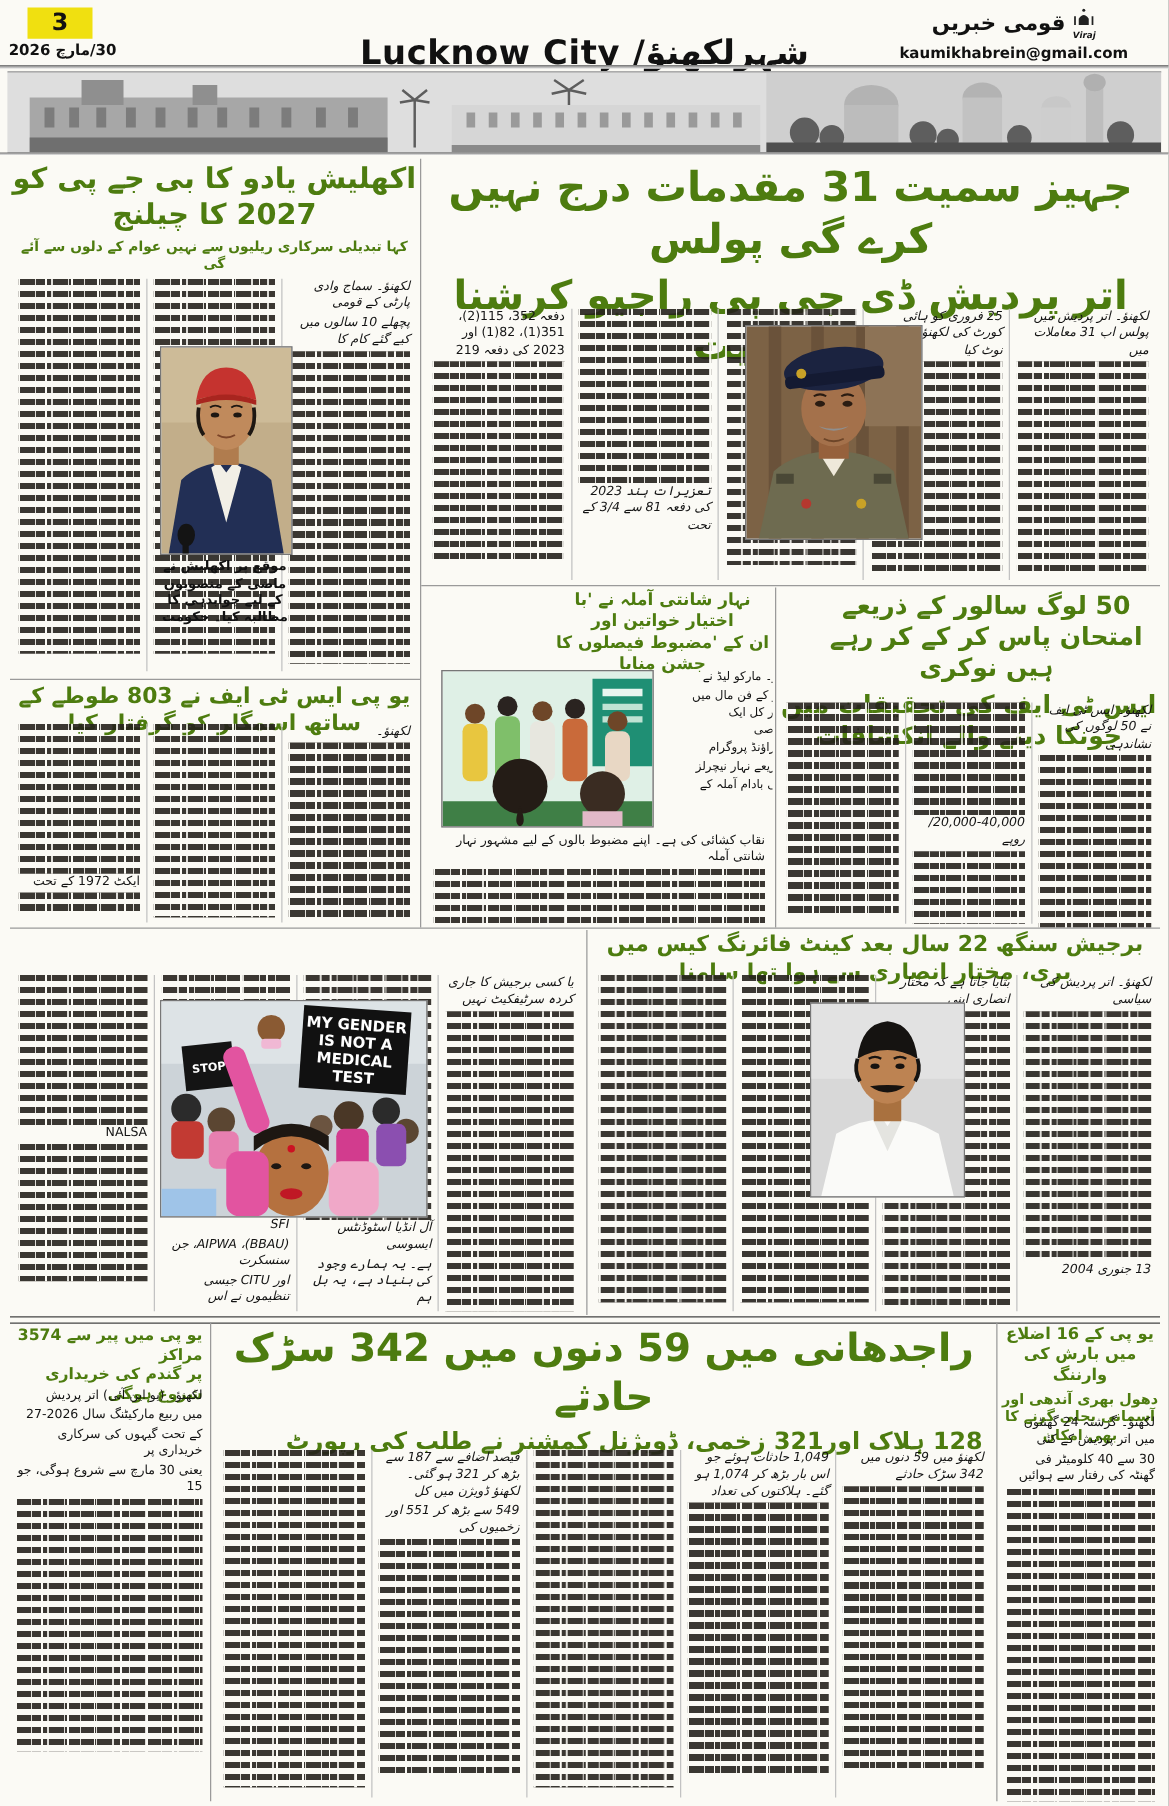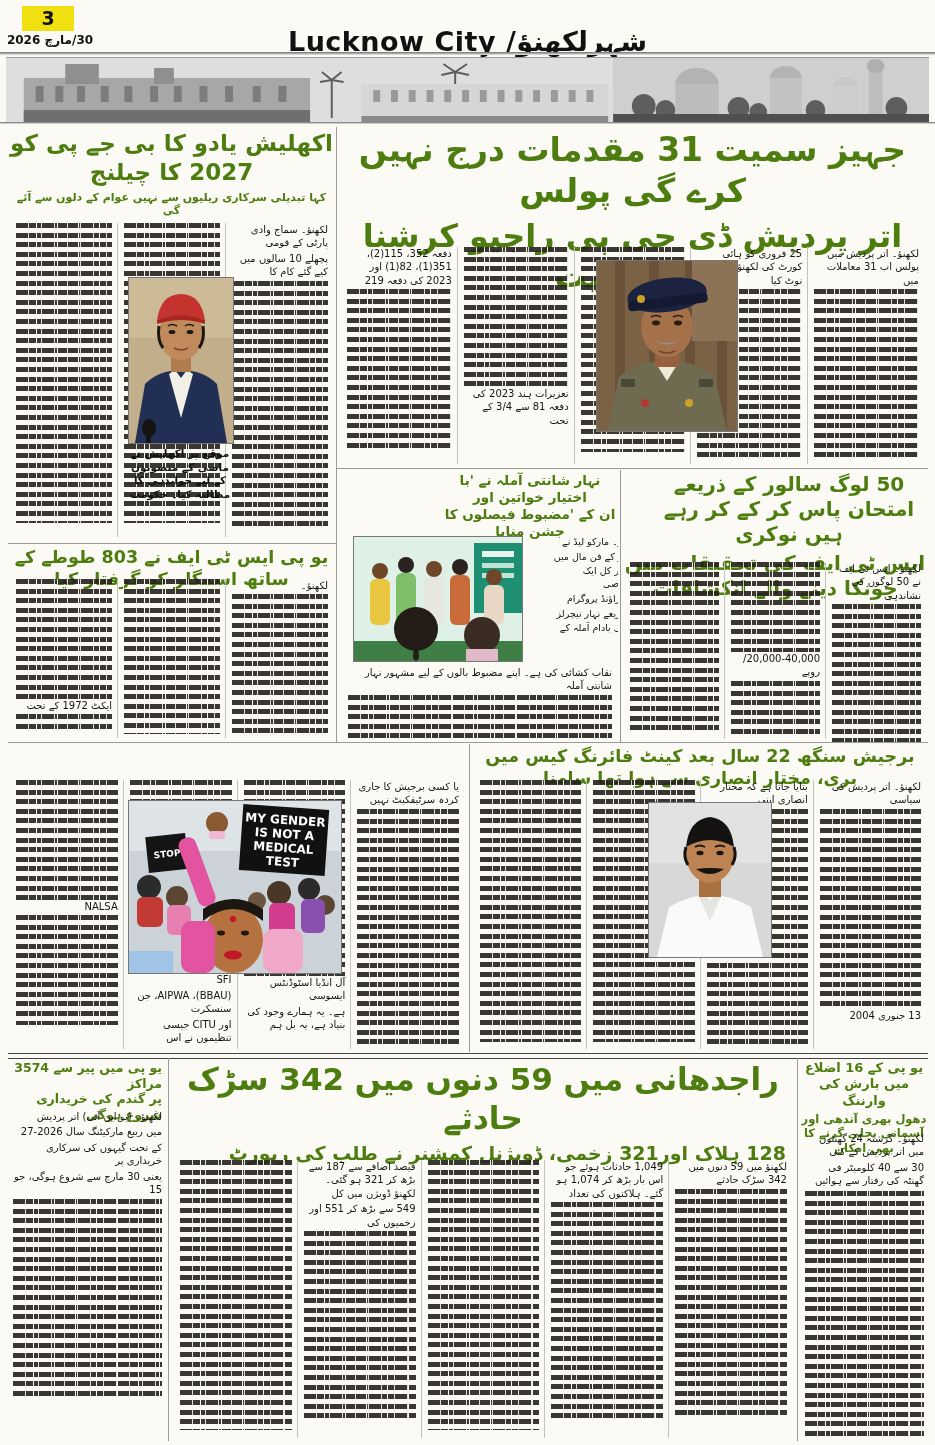--- a/index.html
+++ b/index.html
@@ -27,21 +27,21 @@
   .rule{position:absolute; left:0; right:0; height:3px;
     background:linear-gradient(#6f6f6f,#e9e9e9); }
   
   .panorama{position:absolute; left:6px; right:6px; top:57px; height:64px; overflow:hidden;
     border-top:1px solid #999; border-bottom:1px solid #999; background:#dcdcdc;}
   .panorama svg{display:block; width:100%; height:100%;}
   
   .art{position:absolute; overflow:hidden;}
   .cols{display:flex; gap:0; align-items:stretch;}
   .col{flex:1; padding:0 5px; min-width:0;}
-  .col + .col{border-left:1px solid #c2c2c2;}
+  .col + .col{border-left:1px solid #c2c2c2;font-style:italic;}
   .fill{
     background-image:
       repeating-linear-gradient(90deg, rgba(251,250,245,1) 0 1.4px, rgba(251,250,245,0) 1.4px 21px),
       repeating-linear-gradient(90deg, rgba(251,250,245,.85) 0 1px, rgba(251,250,245,0) 1px 13px),
       repeating-linear-gradient(180deg, #26221d 0 5px, rgba(0,0,0,0) 5px 9.6px);
     opacity:.9;
   }
   .photo{border:1px solid #777; background:#ccc; overflow:hidden;}
   .photo svg{display:block; width:100%; height:100%;}
   .cap{direction:rtl; text-align:center; font-size:10.5px; font-weight:700; line-height:1.3;}
@@ -50,20 +50,34 @@
   .div-h.dbl{height:4px; background:none; border-top:1.5px solid #444; border-bottom:1px solid #444;}
 </style>
 </head>
 <body>
 
 <div class="sheet">
 
   <div class="pagenum">3</div>
   <div class="mdate urdu">30/مارچ 2026</div>
   <div class="mcenter">Lucknow City /شہرلکھنؤ</div>
+  <div class="mright">
+    <div class="logo-row">
+      <span class="logo-title urdu">قومی خبریں</span>
+      <span>
+        <svg width="18" height="16" viewBox="0 0 18 16">
+            <path d="M2 15 L2 8 M16 15 L16 8" stroke="#222" stroke-width="1.4"></path>
+            <path d="M5 15 v-5 q4 -6 8 0 v5 z" fill="#222"></path>
+            <circle cx="9" cy="3.2" r="1.2" fill="#222"></circle>
+          </svg>
+        <em class="logo-mark">Viraj</em>
+      </span>
+    </div>
+    <div class="memail">kaumikhabrein@gmail.com</div>
+  </div>
   <div class="rule" style="top:52px"></div>
 
   <div class="panorama">
     <svg viewBox="0 0 935 64" preserveAspectRatio="none">
       <rect width="935" height="64" fill="#dedede"></rect>
       <rect x="615" width="320" height="64" fill="#cfcfcf"></rect>
 
       <rect x="18" y="20" width="290" height="44" fill="#a7a7a7"></rect>
       <rect x="60" y="6" width="34" height="20" fill="#8f8f8f"></rect>
       <rect x="150" y="10" width="20" height="16" fill="#8f8f8f"></rect>

